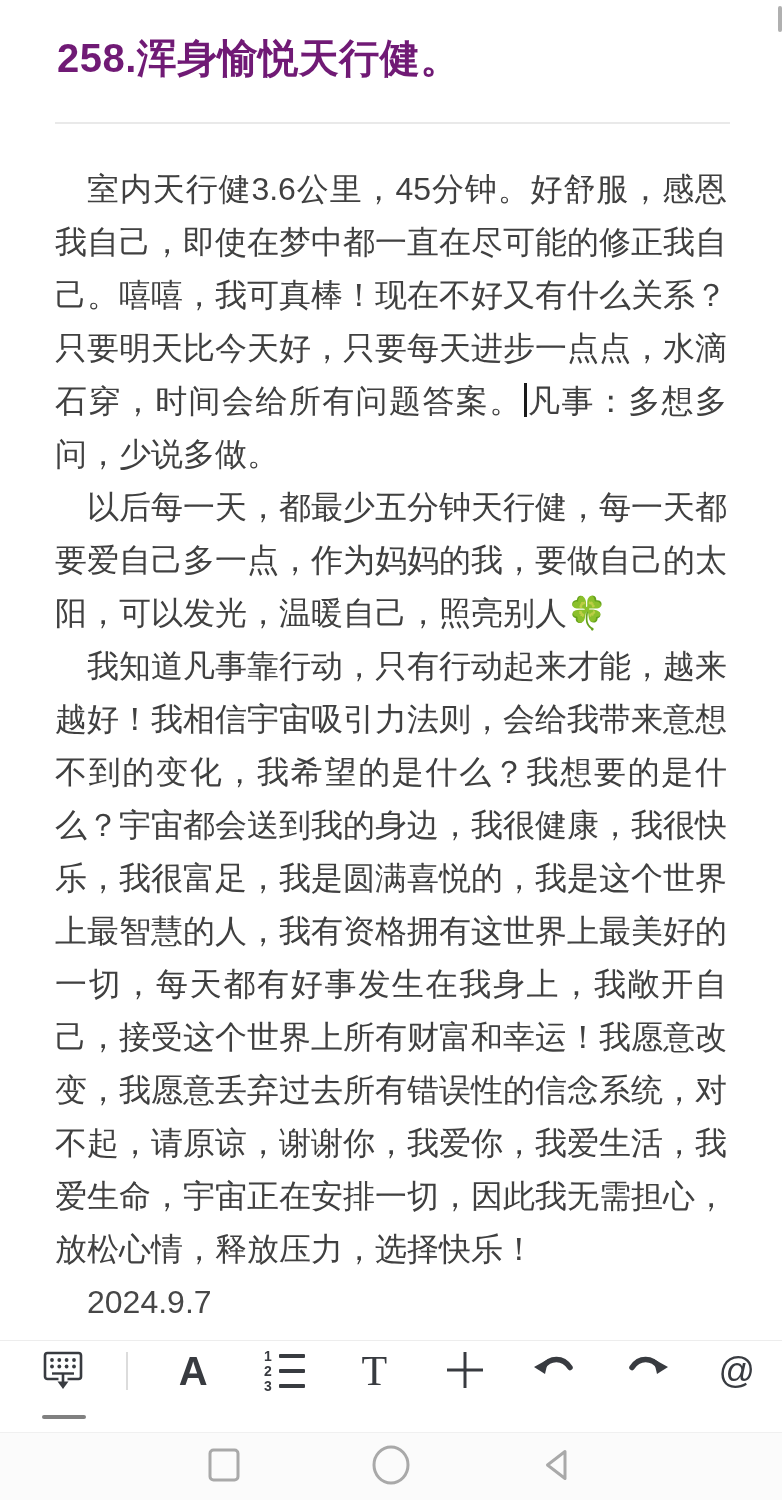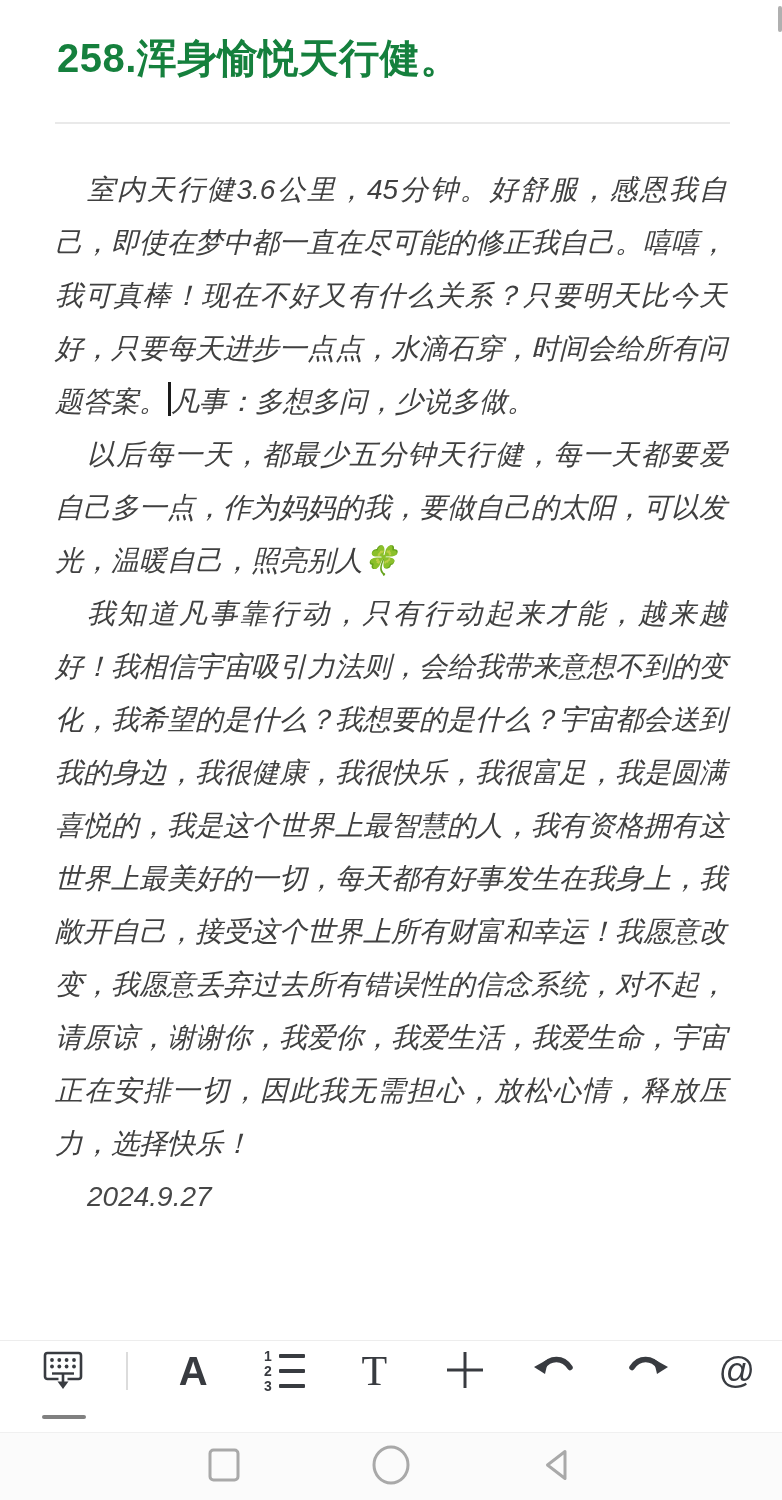--- a/index.html
+++ b/index.html
@@ -3,32 +3,31 @@
 <meta charset="utf-8">
 <style>
   html,body{margin:0;padding:0;background:#ffffff;}
   .screen{
     position:relative;width:782px;height:1500px;background:#ffffff;overflow:hidden;
     font-family:"Liberation Sans",sans-serif;
   }
   
   .note-title{
     margin:34px 52px 0 57px;
-    font-size:40px;line-height:48px;font-weight:700;color:#15803d;
+    font-size:40px;line-height:48px;font-weight:700;color:#701a75;
     letter-spacing:0.5px;
   }
   .title-divider{
     margin:40px 52px 0 55px;height:2px;background:#e9e9e9;border:none;
   }
   .note-body{
     margin:39px 55px 0 55px;width:672px;
-    font-size:28px;line-height:53px;color:#404040;
+    font-size:32px;line-height:53px;color:#404040;
     text-align:justify;text-justify:inter-ideograph;
     word-break:break-all;
-    font-style:italic;
   }
   .para{margin:0;text-indent:32px;}
   .caret{
     display:inline-block;width:3px;height:34px;background:#1a1a1a;
     vertical-align:-5px;margin:0 0 0 1px;
   }
   .date-line{margin:0;text-indent:32px;color:#474747;}
   
   .scroll-thumb{position:absolute;top:6px;right:0;width:4px;height:26px;background:#b0b0b0;border-radius:2px;}
   
@@ -72,21 +71,21 @@
   <div class="scroll-thumb"></div>
 
   <h1 class="note-title">258.浑身愉悦天行健。</h1>
 
   <hr class="title-divider">
 
   <div class="note-body">
     <p class="para"><span>室内天行健3.6公里，45分钟。好舒服，感恩我自己，即使在梦中都一直在尽可能的修正我自己。嘻嘻，我可真棒！现在不好又有什么关系？只要明天比今天好，只要每天进步一点点，水滴石穿，时间会给所有问题答案。</span><span class="caret"></span><span>凡事：多想多问，少说多做。</span></p>
     <p class="para">以后每一天，都最少五分钟天行健，每一天都要爱自己多一点，作为妈妈的我，要做自己的太阳，可以发光，温暖自己，照亮别人🍀</p>
     <p class="para">我知道凡事靠行动，只有行动起来才能，越来越好！我相信宇宙吸引力法则，会给我带来意想不到的变化，我希望的是什么？我想要的是什么？宇宙都会送到我的身边，我很健康，我很快乐，我很富足，我是圆满喜悦的，我是这个世界上最智慧的人，我有资格拥有这世界上最美好的一切，每天都有好事发生在我身上，我敞开自己，接受这个世界上所有财富和幸运！我愿意改变，我愿意丢弃过去所有错误性的信念系统，对不起，请原谅，谢谢你，我爱你，我爱生活，我爱生命，宇宙正在安排一切，因此我无需担心，放松心情，释放压力，选择快乐！</p>
-    <p class="date-line">2024.9.27</p>
+    <p class="date-line">2024.9.7</p>
   </div>
 
   <div class="toolbar">
 
     <button class="tb-btn tb-keyboard">
       <span>
         <svg width="46" height="46" viewBox="0 0 46 46">
           <rect x="5" y="6" width="36" height="26" rx="2.5" fill="none" stroke="#383b40" stroke-width="2.6"></rect>
           <circle cx="12" cy="13" r="1.9" fill="#383b40"></circle>
             <circle cx="19.3" cy="13" r="1.9" fill="#383b40"></circle>

